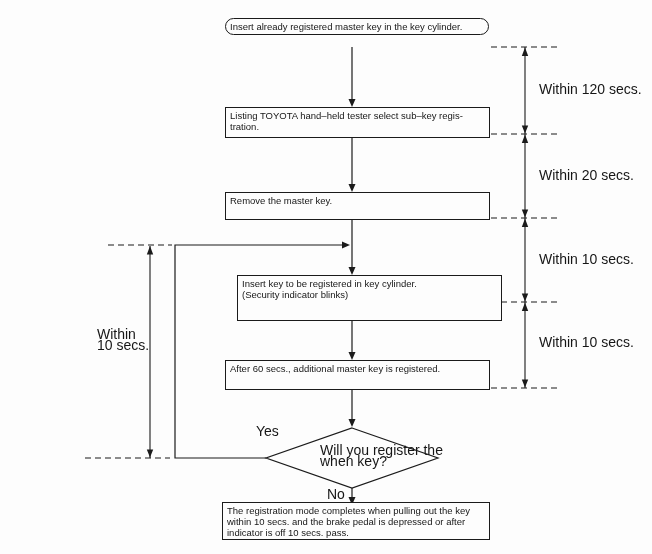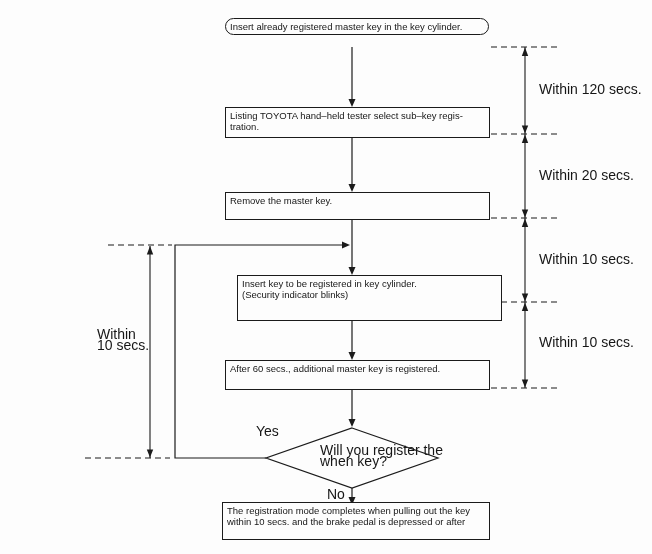--- a/index.html
+++ b/index.html
@@ -99,20 +99,21 @@
     <div class="ln">Will you register the</div>
     <div class="ln">when key?</div>
   </div>
 
   <div class="lbl" style="left:256px;top:426px;">Yes</div>
   <div class="lbl" style="left:327px;top:489px;">No</div>
 
   <div class="box" style="left:222px;top:494px;width:268px;height:38px;margin-top:8px;">
     <div class="ln">The registration mode completes when pulling out the key</div>
     <div class="ln">within 10 secs. and the brake pedal is depressed or after</div>
+    <div class="ln">indicator is off 10 secs. pass.</div>
   </div>
 
   <div class="lbl" style="left:539px;top:84px;">Within 120 secs.</div>
   <div class="lbl" style="left:539px;top:170px;">Within 20 secs.</div>
   <div class="lbl" style="left:539px;top:254px;">Within 10 secs.</div>
   <div class="lbl" style="left:539px;top:337px;">Within 10 secs.</div>
 
   <div class="lbl" style="left:97px;top:329px;">
     <div class="ln">Within</div>
     <div class="ln">10 secs.</div>

